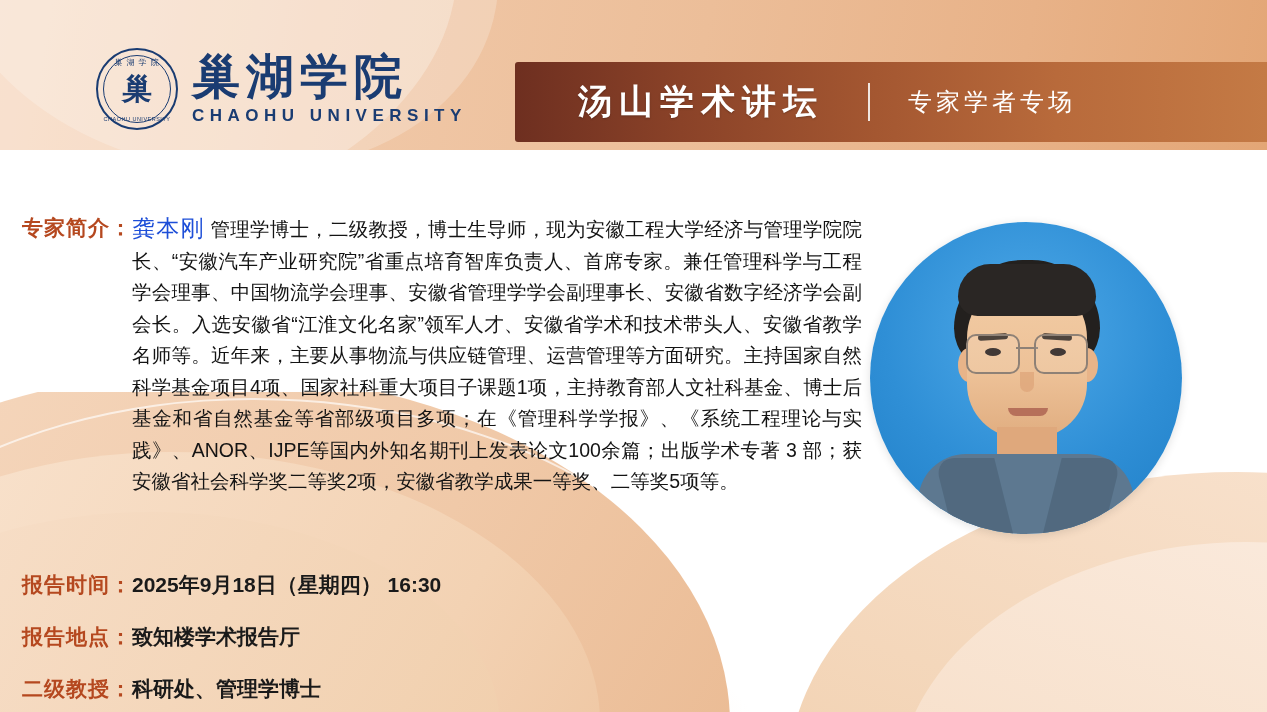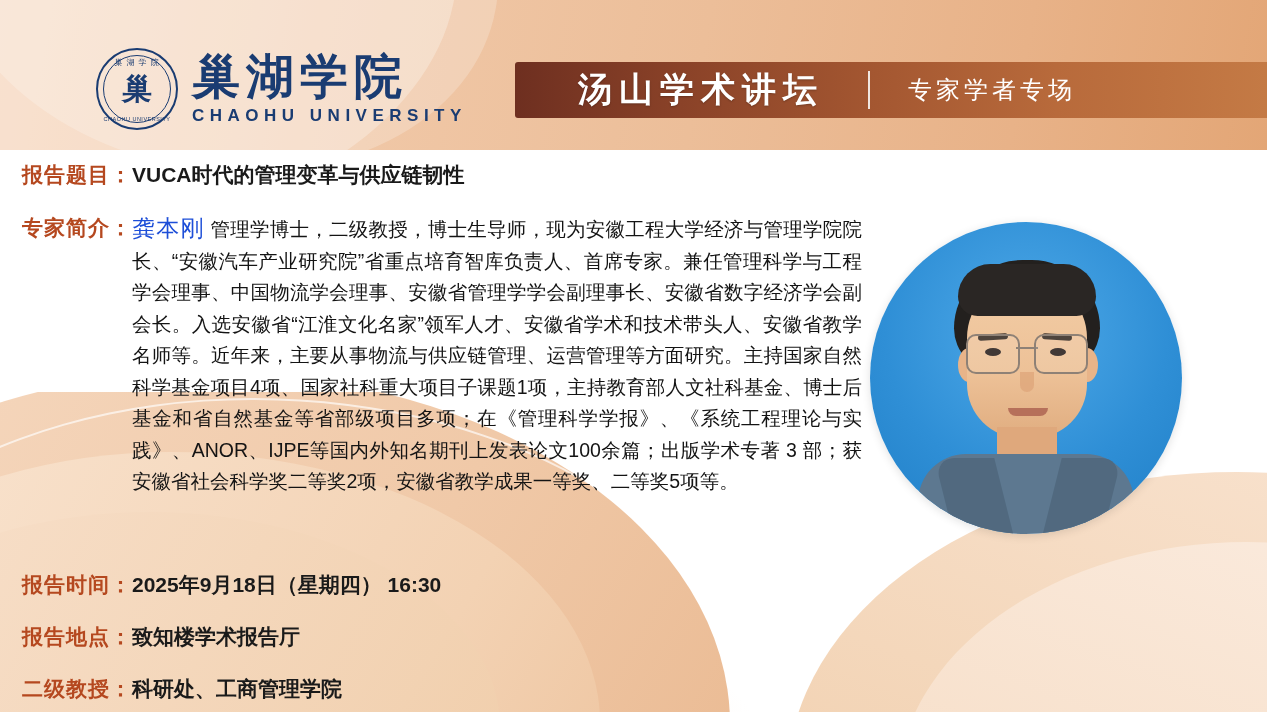--- a/index.html
+++ b/index.html
@@ -176,21 +176,21 @@
     font-size: 17px;
     color: #1a3c72;
     letter-spacing: 5.5px;
     margin-top: 3px;
     font-weight: 600;
   }
 
   .title-banner {
     position: absolute;
     left: 515px; top: 62px;
-    width: 752px; height: 56px;
+    width: 752px; height: 80px;
     background: linear-gradient(90deg, #6e2f20 0%, #8a4228 22%, #a45731 48%, #b86a3b 72%, #c47a45 100%);
     border-radius: 3px 0 0 3px;
     display: flex;
     align-items: center;
     color: #fff;
   }
   .banner-main {
     font-family: "Liberation Serif", "DejaVu Serif", serif;
     font-size: 34px;
     font-weight: bold;
@@ -409,24 +409,20 @@
       </div>
     </div>
 
     <div class="title-banner">
       <div class="banner-main">汤山学术讲坛</div>
       <div class="banner-div"></div>
       <div class="banner-sub">专家学者专场</div>
     </div>
   </div>
 
-  <div class="row" id="row-title">
-    <div class="label">报告题目：</div>
-    <div class="value-bold">VUCA时代的管理变革与供应链韧性</div>
-  </div>
 
   <div class="row" id="row-bio">
     <div class="label">专家简介：</div>
     <div class="bio-body"><span class="bio-name">龚本刚</span> <span>管理学博士，二级教授，博士生导师，现为安徽工程大学经济与管理学院院长、“安徽汽车产业研究院”省重点培育智库负责人、首席专家。兼任管理科学与工程学会理事、中国物流学会理事、安徽省管理学学会副理事长、安徽省数字经济学会副会长。入选安徽省“江淮文化名家”领军人才、安徽省学术和技术带头人、安徽省教学名师等。近年来，主要从事物流与供应链管理、运营管理等方面研究。主持国家自然科学基金项目4项、国家社科重大项目子课题1项，主持教育部人文社科基金、博士后基金和省自然基金等省部级项目多项；在《管理科学学报》、《系统工程理论与实践》、ANOR、IJPE等国内外知名期刊上发表论文100余篇；出版学术专著 3 部；获安徽省社会科学奖二等奖2项，安徽省教学成果一等奖、二等奖5项等。</span></div>
   </div>
 
   <div class="portrait">
     <div class="p-hair"></div>
     <div class="p-ear-l"></div>
     <div class="p-ear-r"></div>
@@ -455,16 +451,16 @@
     <div class="value-bold">2025年9月18日（星期四） 16:30</div>
   </div>
 
   <div class="row" id="row-place">
     <div class="label">报告地点：</div>
     <div class="value-bold">致知楼学术报告厅</div>
   </div>
 
   <div class="row" id="row-org">
     <div class="label">二级教授：</div>
-    <div class="value-bold">科研处、工商管理学院</div>
+    <div class="value-bold">科研处、管理学博士</div>
   </div>
 
 </div>
 
 </body></html>

